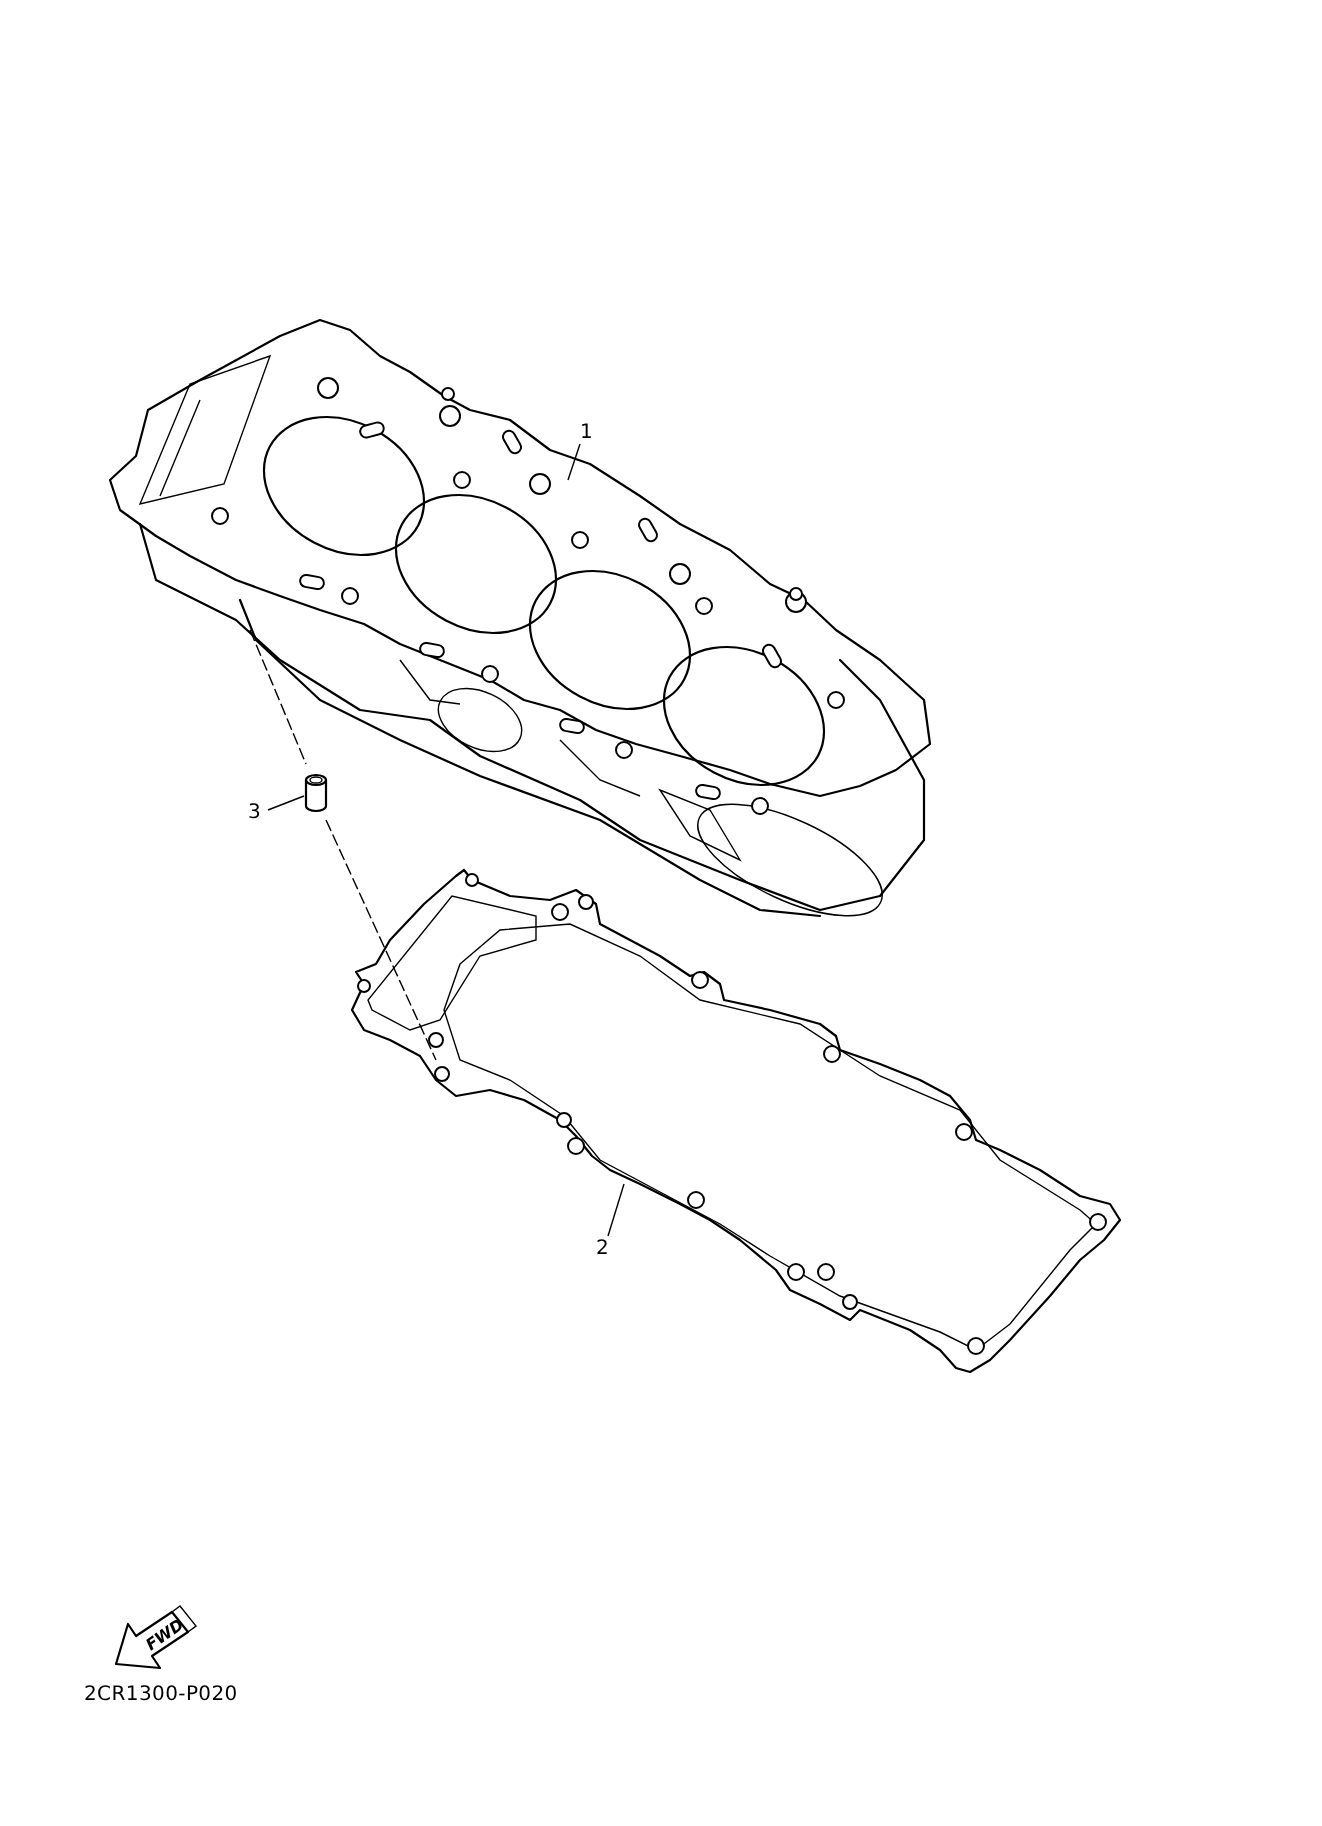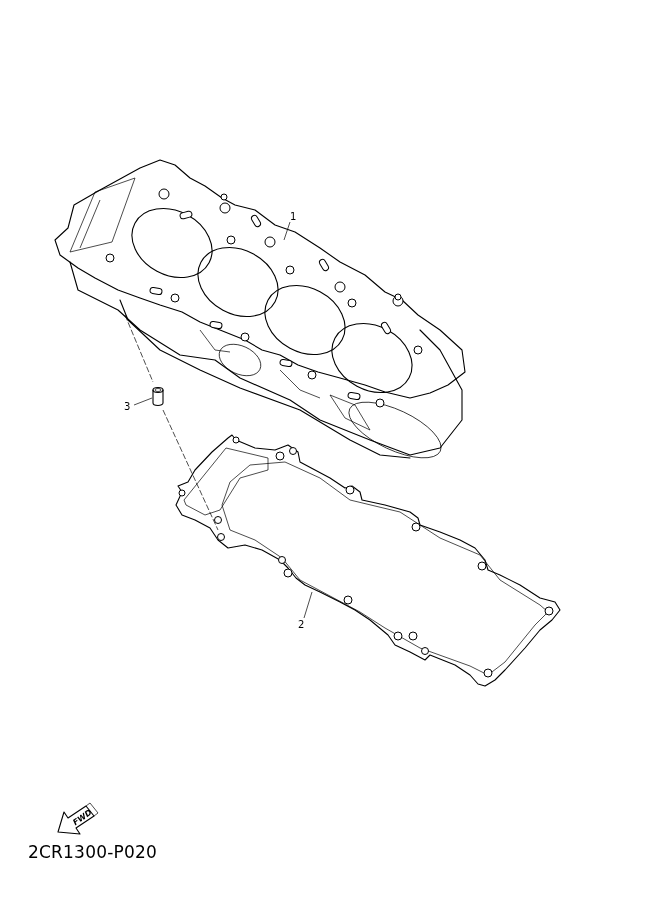--- a/index.html
+++ b/index.html
@@ -1,20 +1,20 @@
 <!DOCTYPE html>
 <html><head>
 <meta charset="utf-8">
 <style>
   html, body { margin:0; padding:0; background:#ffffff; }
   body { width:661px; height:913px; position:relative; overflow:hidden;
          font-family:"DejaVu Sans", sans-serif; color:#000; }
   .diagram { position:absolute; left:0; top:0; width:661px; height:913px; }
   .callout { position:absolute; font-size:10px; line-height:10px; }
-  .code { position:absolute; left:28px; top:842px; font-size:17px; letter-spacing:0.2px; }
+  .code { position:absolute; left:42px; top:842px; font-size:10px; letter-spacing:0.2px; }
   svg .ln { fill:none; stroke:#000; stroke-width:1.1; stroke-linejoin:round; stroke-linecap:round; }
   svg .thin { fill:none; stroke:#000; stroke-width:0.7; }
   svg .hole { fill:#fff; stroke:#000; stroke-width:1; }
 </style>
 </head>
 <body>
 
 <div class="diagram">
 <svg width="661" height="913" viewBox="0 0 661 913">
 

